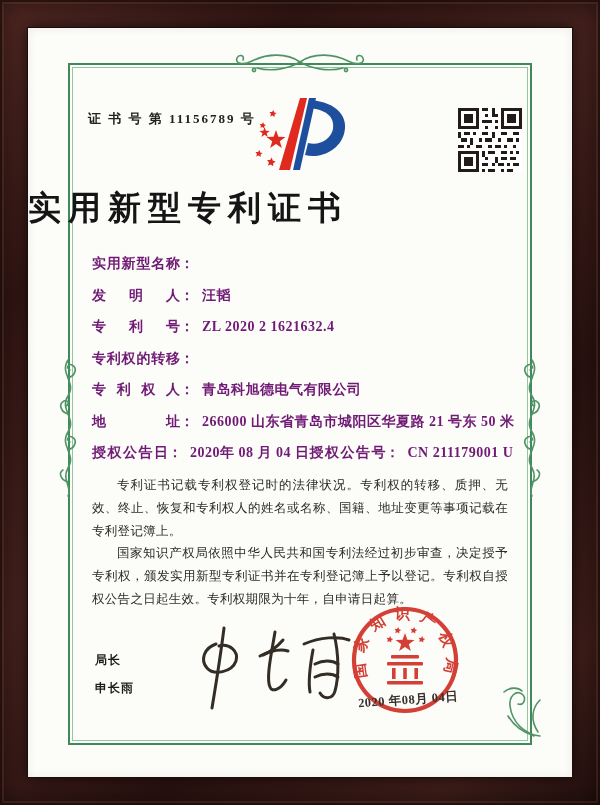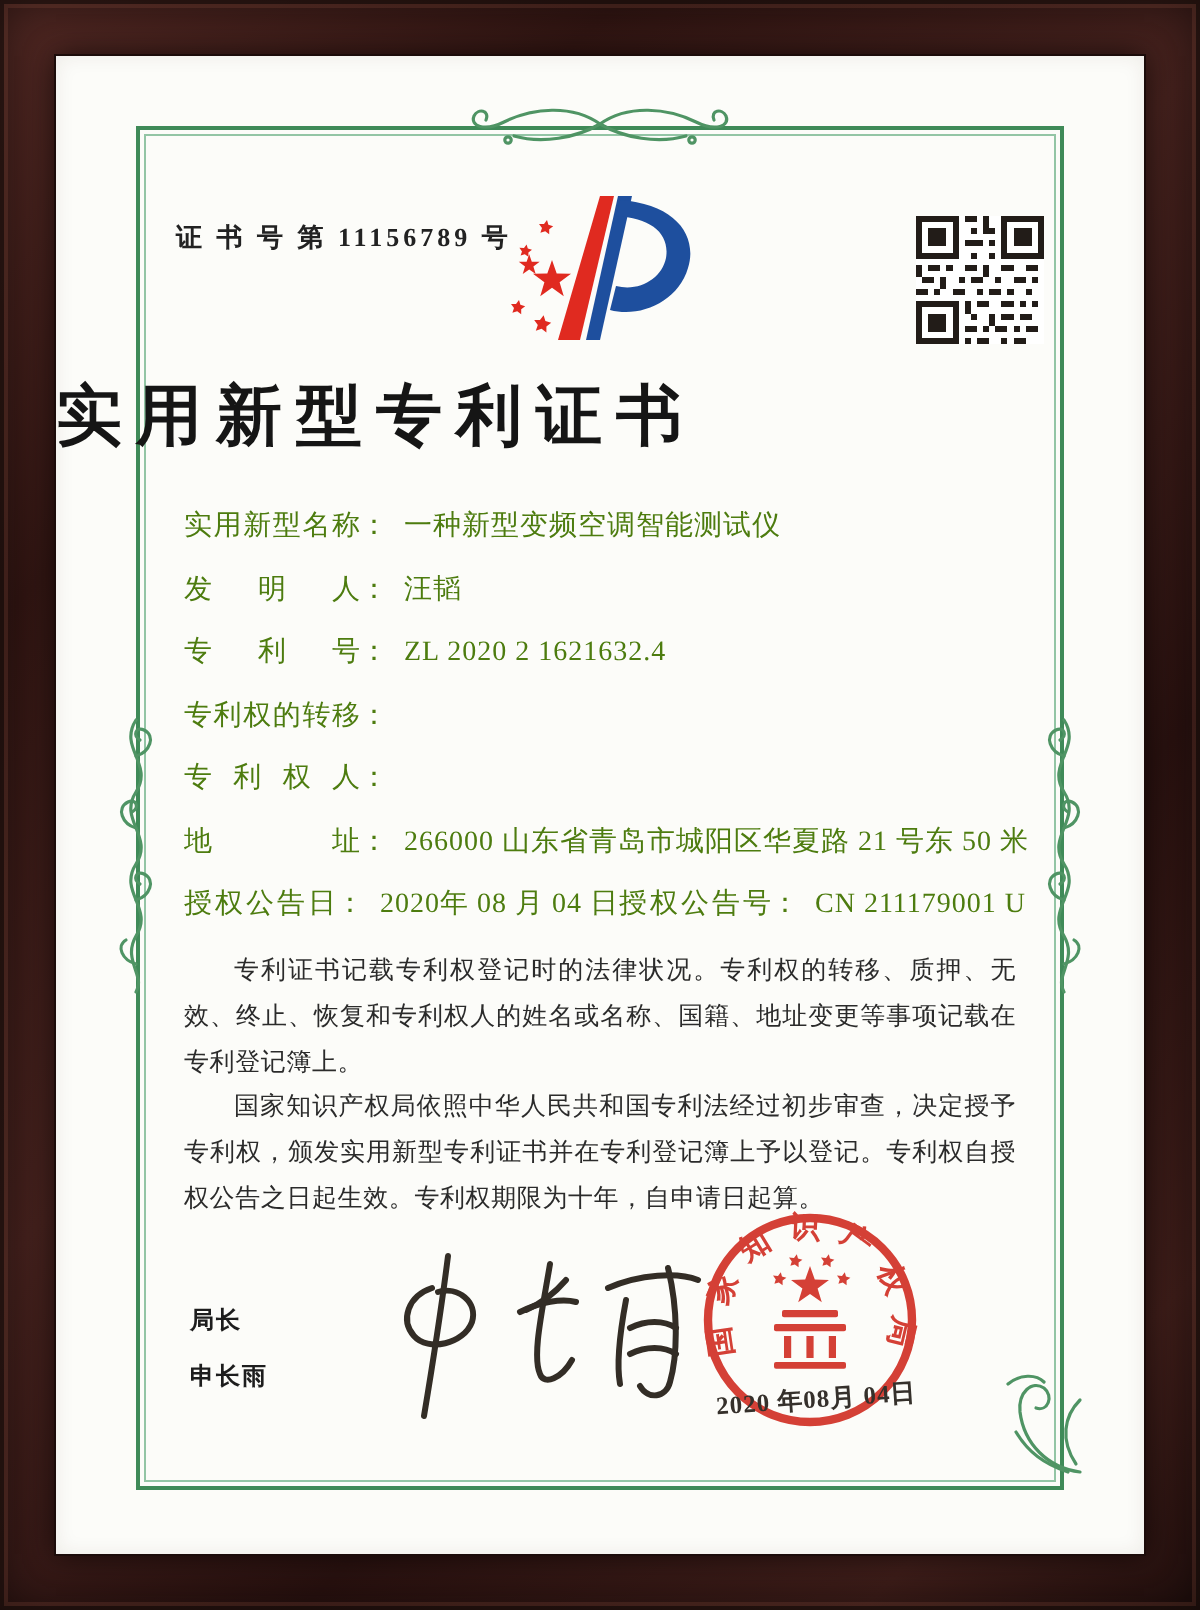--- a/index.html
+++ b/index.html
@@ -21,21 +21,21 @@
   .orn path,.orn circle{stroke:#4f9464;fill:none;stroke-width:1.6;stroke-linecap:round;}
 
   
   .cert-no{position:absolute;left:60px;top:82px;font-size:13px;letter-spacing:2px;color:#222;font-weight:600;}
   .logo{position:absolute;left:222px;top:66px;width:100px;height:84px;}
   .qr{position:absolute;left:430px;top:80px;width:64px;height:64px;}
   .title{position:absolute;left:0;top:158px;width:100%;text-align:left;
     font-size:33px;font-weight:700;letter-spacing:7px;color:#151515;}
 
   
-  .fields{position:absolute;left:64px;top:226px;right:50px;font-size:14px;color:#4d7c0f;font-weight:400;}
+  .fields{position:absolute;left:64px;top:226px;right:50px;font-size:14px;color:#701a75;font-weight:700;}
   .frow{display:flex;align-items:baseline;line-height:19px;margin-bottom:12.5px;white-space:nowrap;}
   .f-label{display:inline-block;width:88px;text-align:justify;text-align-last:justify;}
   .f-colon{margin-right:8px;}
   .f-value{letter-spacing:.5px;}
   .grant .grp{display:flex;align-items:flex-start;}
   .grant .grp2{}
   .grant .f-label2{display:inline-block;width:76px;text-align:justify;text-align-last:justify;}
 
   
   .paras{position:absolute;left:64px;top:446px;width:416px;font-size:12.5px;line-height:1.82;
@@ -133,39 +133,39 @@
                  M8 20h1v1h-1z M10 20h2v1h-2z M14 20h1v1h-1z M16 20h2v1h-2z"></path>
       </g>
     </svg>
 
     <div class="title">实用新型专利证书</div>
 
     <div class="fields">
       <div class="frow">
         <span class="f-label">实用新型名称</span>
           <span class="f-colon">：</span>
-        <span class="f-value">一种新型变频空调智能测试仪</span>
       </div>
       <div class="frow">
         <span class="f-label">发明人</span>
           <span class="f-colon">：</span>
         <span class="f-value">汪韬</span>
       </div>
       <div class="frow">
         <span class="f-label">专利号</span>
           <span class="f-colon">：</span>
         <span class="f-value">ZL 2020 2 1621632.4</span>
       </div>
       <div class="frow">
         <span class="f-label">专利权的转移</span>
           <span class="f-colon">：</span>
       </div>
       <div class="frow">
         <span class="f-label">专利权人</span>
           <span class="f-colon">：</span>
+        <span class="f-value">青岛科旭德电气有限公司</span>
       </div>
       <div class="frow">
         <span class="f-label">地址</span>
           <span class="f-colon">：</span>
         <span class="f-value">266000 山东省青岛市城阳区华夏路 21 号东 50 米</span>
       </div>
       <div class="frow grant">
         <span class="grp">
           <span class="f-label2">授权公告日</span>
             <span class="f-colon">：</span>

